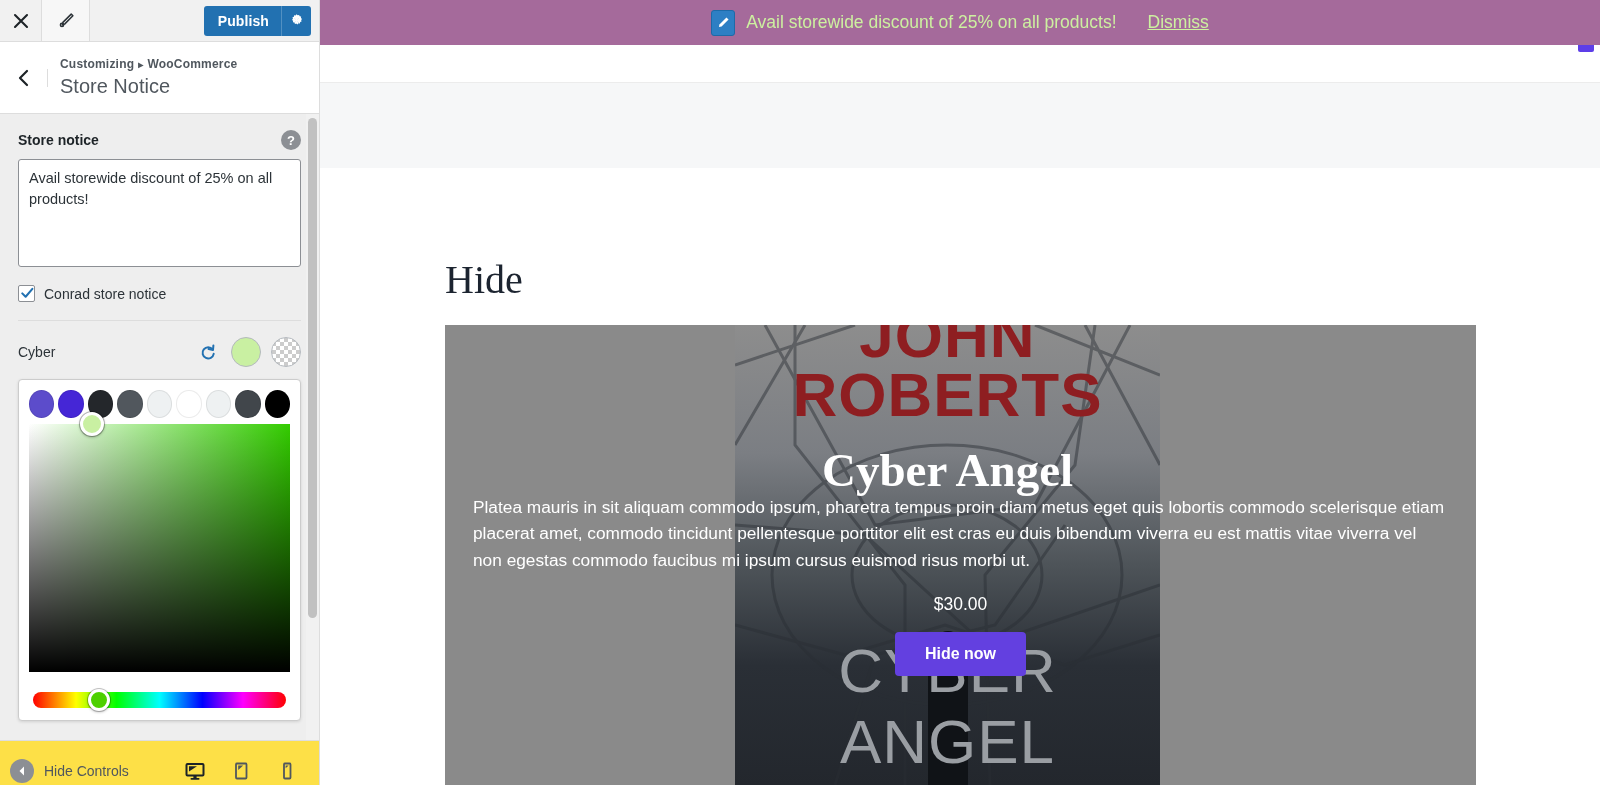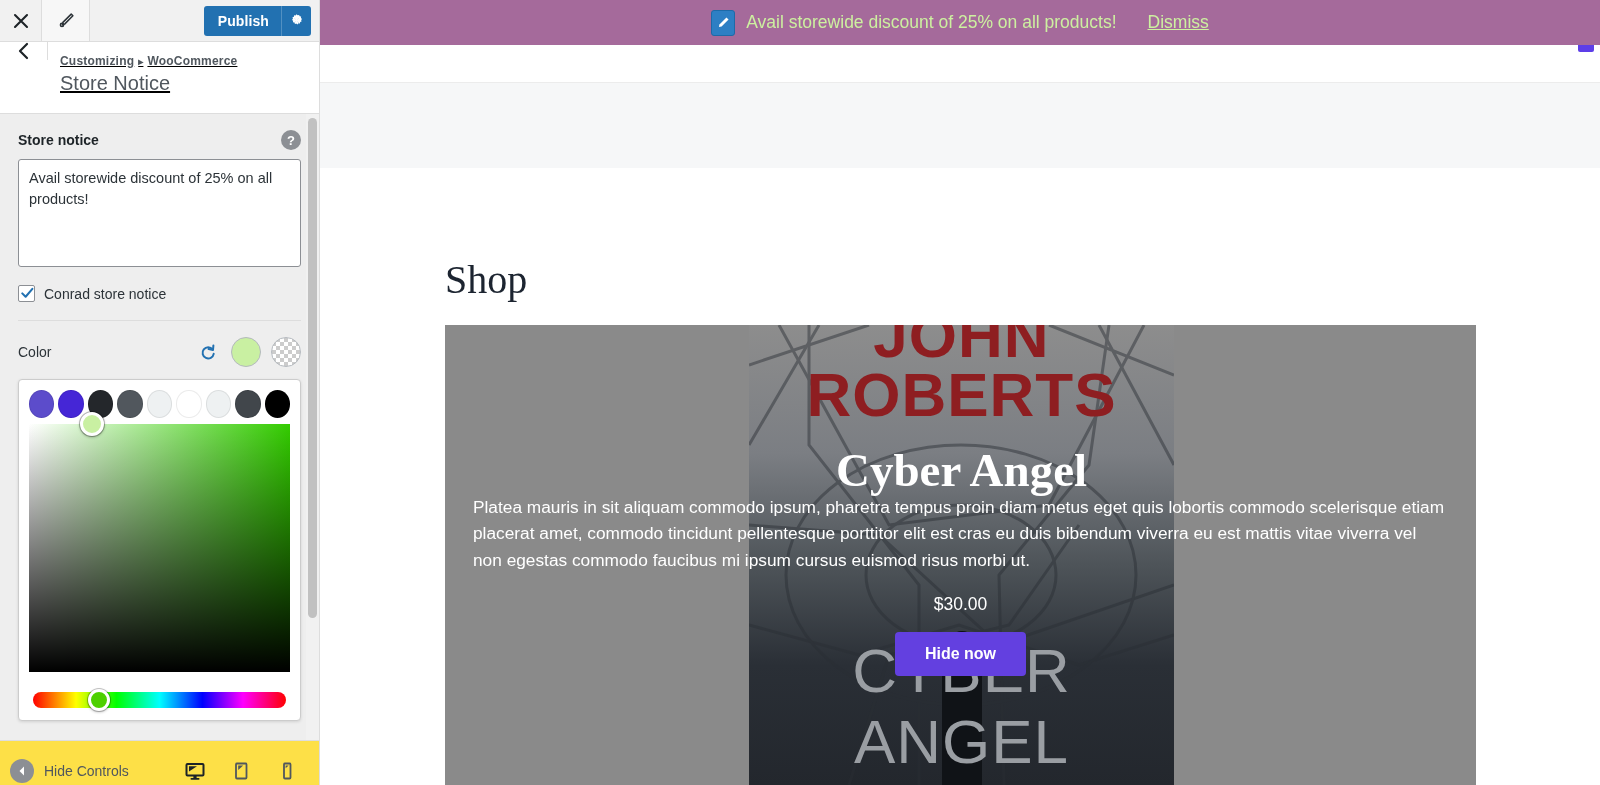--- a/index.html
+++ b/index.html
@@ -50,21 +50,21 @@
   .cz-publish .lbl { padding-right: 12px; letter-spacing: .1px; }
   .cz-publish .gear {
     width: 30px; height: 30px; display: flex; align-items: center; justify-content: center;
     border-left: 1px solid rgba(255,255,255,0.22);
     border-radius: 0 3px 3px 0;
   }
 
   
   .cz-title-bar {
     background: #fff; border-bottom: 1px solid #ddd;
-    display: flex; align-items: flex-start; min-height: 72px; text-decoration: underline;
+    display: flex; align-items: center; min-height: 72px;
   }
   .cz-back {
     width: 48px; display: flex; align-items: center; justify-content: center;
     border-right: 1px solid #ddd; cursor: pointer;
   }
   .cz-title-txt { padding: 12px 14px 12px 12px; }
   .cz-breadcrumb {
     font-size: 12px; color: #50575e; font-weight: 600;
     letter-spacing: .2px; margin-bottom: 2px;
   }
@@ -256,21 +256,21 @@
     position: absolute; left: 113px; top: 88px;
     font-family: "Liberation Serif", serif;
     font-size: 40px; color: #1c2430; font-weight: 400;
   }
   .product-banner {
     position: absolute; left: 113px; top: 157px;
     width: 1031px; height: 460px;
     background: #8a8a8a; overflow: hidden;
   }
   .product-img {
-    position: absolute; left: 304px; top: 0; width: 425px; height: 460px;
+    position: absolute; left: 290px; top: 0; width: 425px; height: 460px;
     overflow: hidden;
     background: linear-gradient(to bottom, #8d8d8d 0%, #7b7e83 28%, #4e5459 52%, #2a2f36 74%, #23272d 100%);
   }
   .web-lines { position: absolute; inset: 0; opacity: .55; }
   .cover-author {
     position: absolute; left: 0; right: 0; top: -18px;
     text-align: center;
     font-family: "Liberation Sans", sans-serif;
     font-weight: 700; font-size: 62px; line-height: .95;
     color: #8e1e21; letter-spacing: 1px;
@@ -391,21 +391,21 @@
               </svg>
             </span>
             <span class="cz-check-label">Conrad store notice</span>
           </div>
         </div>
 
         <div class="cz-divider"></div>
 
         <div class="color-ctrl">
           <div class="color-head">
-            <span class="cname">Color</span>
+            <span class="cname">Cyber</span>
             <span class="reset-btn">
               <svg width="20" height="20" viewBox="0 0 20 20" aria-hidden="true">
                 <path d="M14.6 7.4a5.6 5.6 0 1 0 1.1 4.4" stroke="#2271b1" stroke-width="2" fill="none" stroke-linecap="round"></path>
                 <path d="M15.4 3.4 L15.0 8.0 L10.6 7.1" stroke="#2271b1" stroke-width="2" fill="none" stroke-linecap="round" stroke-linejoin="round"></path>
               </svg>
             </span>
             <span class="swatch-btn" id="currentSwatch" style="background: rgb(201, 240, 162);"></span>
             <span class="swatch-btn transparent"></span>
           </div>
 
@@ -482,21 +482,21 @@
           <svg width="13" height="13" viewBox="0 0 16 16" aria-hidden="true">
             <path d="M11.6 1.8 L14.2 4.4 L5.6 13 L2.4 13.6 L3.0 10.4 Z" fill="#fff"></path>
           </svg>
         </span>
         <span class="notice-text" style="color: rgb(205, 240, 160);">Avail storewide discount of 25% on all products!</span>
         <span class="notice-dismiss" style="color: rgb(205, 240, 160);">Dismiss</span>
       </div>
     </div>
 
     <div class="shop-wrap">
-      <div class="shop-heading">Shop</div>
+      <div class="shop-heading">Hide</div>
 
       <div class="product-banner">
         <div class="product-img">
           <svg class="web-lines" viewBox="0 0 425 460" preserveAspectRatio="none" aria-hidden="true">
             <g stroke="#2a2e34" stroke-width="3" fill="none" opacity=".85">
               <path d="M0 40 L120 0 M0 120 L70 0 M425 50 L300 0 M425 140 L350 0"></path>
               <path d="M30 0 L140 200 L300 180 L395 0"></path>
               <path d="M0 200 L130 210 L250 320 L425 260"></path>
               <path d="M60 0 L60 120 L170 260 L170 460"></path>
               <path d="M360 0 L340 140 L250 250 L255 460"></path>

